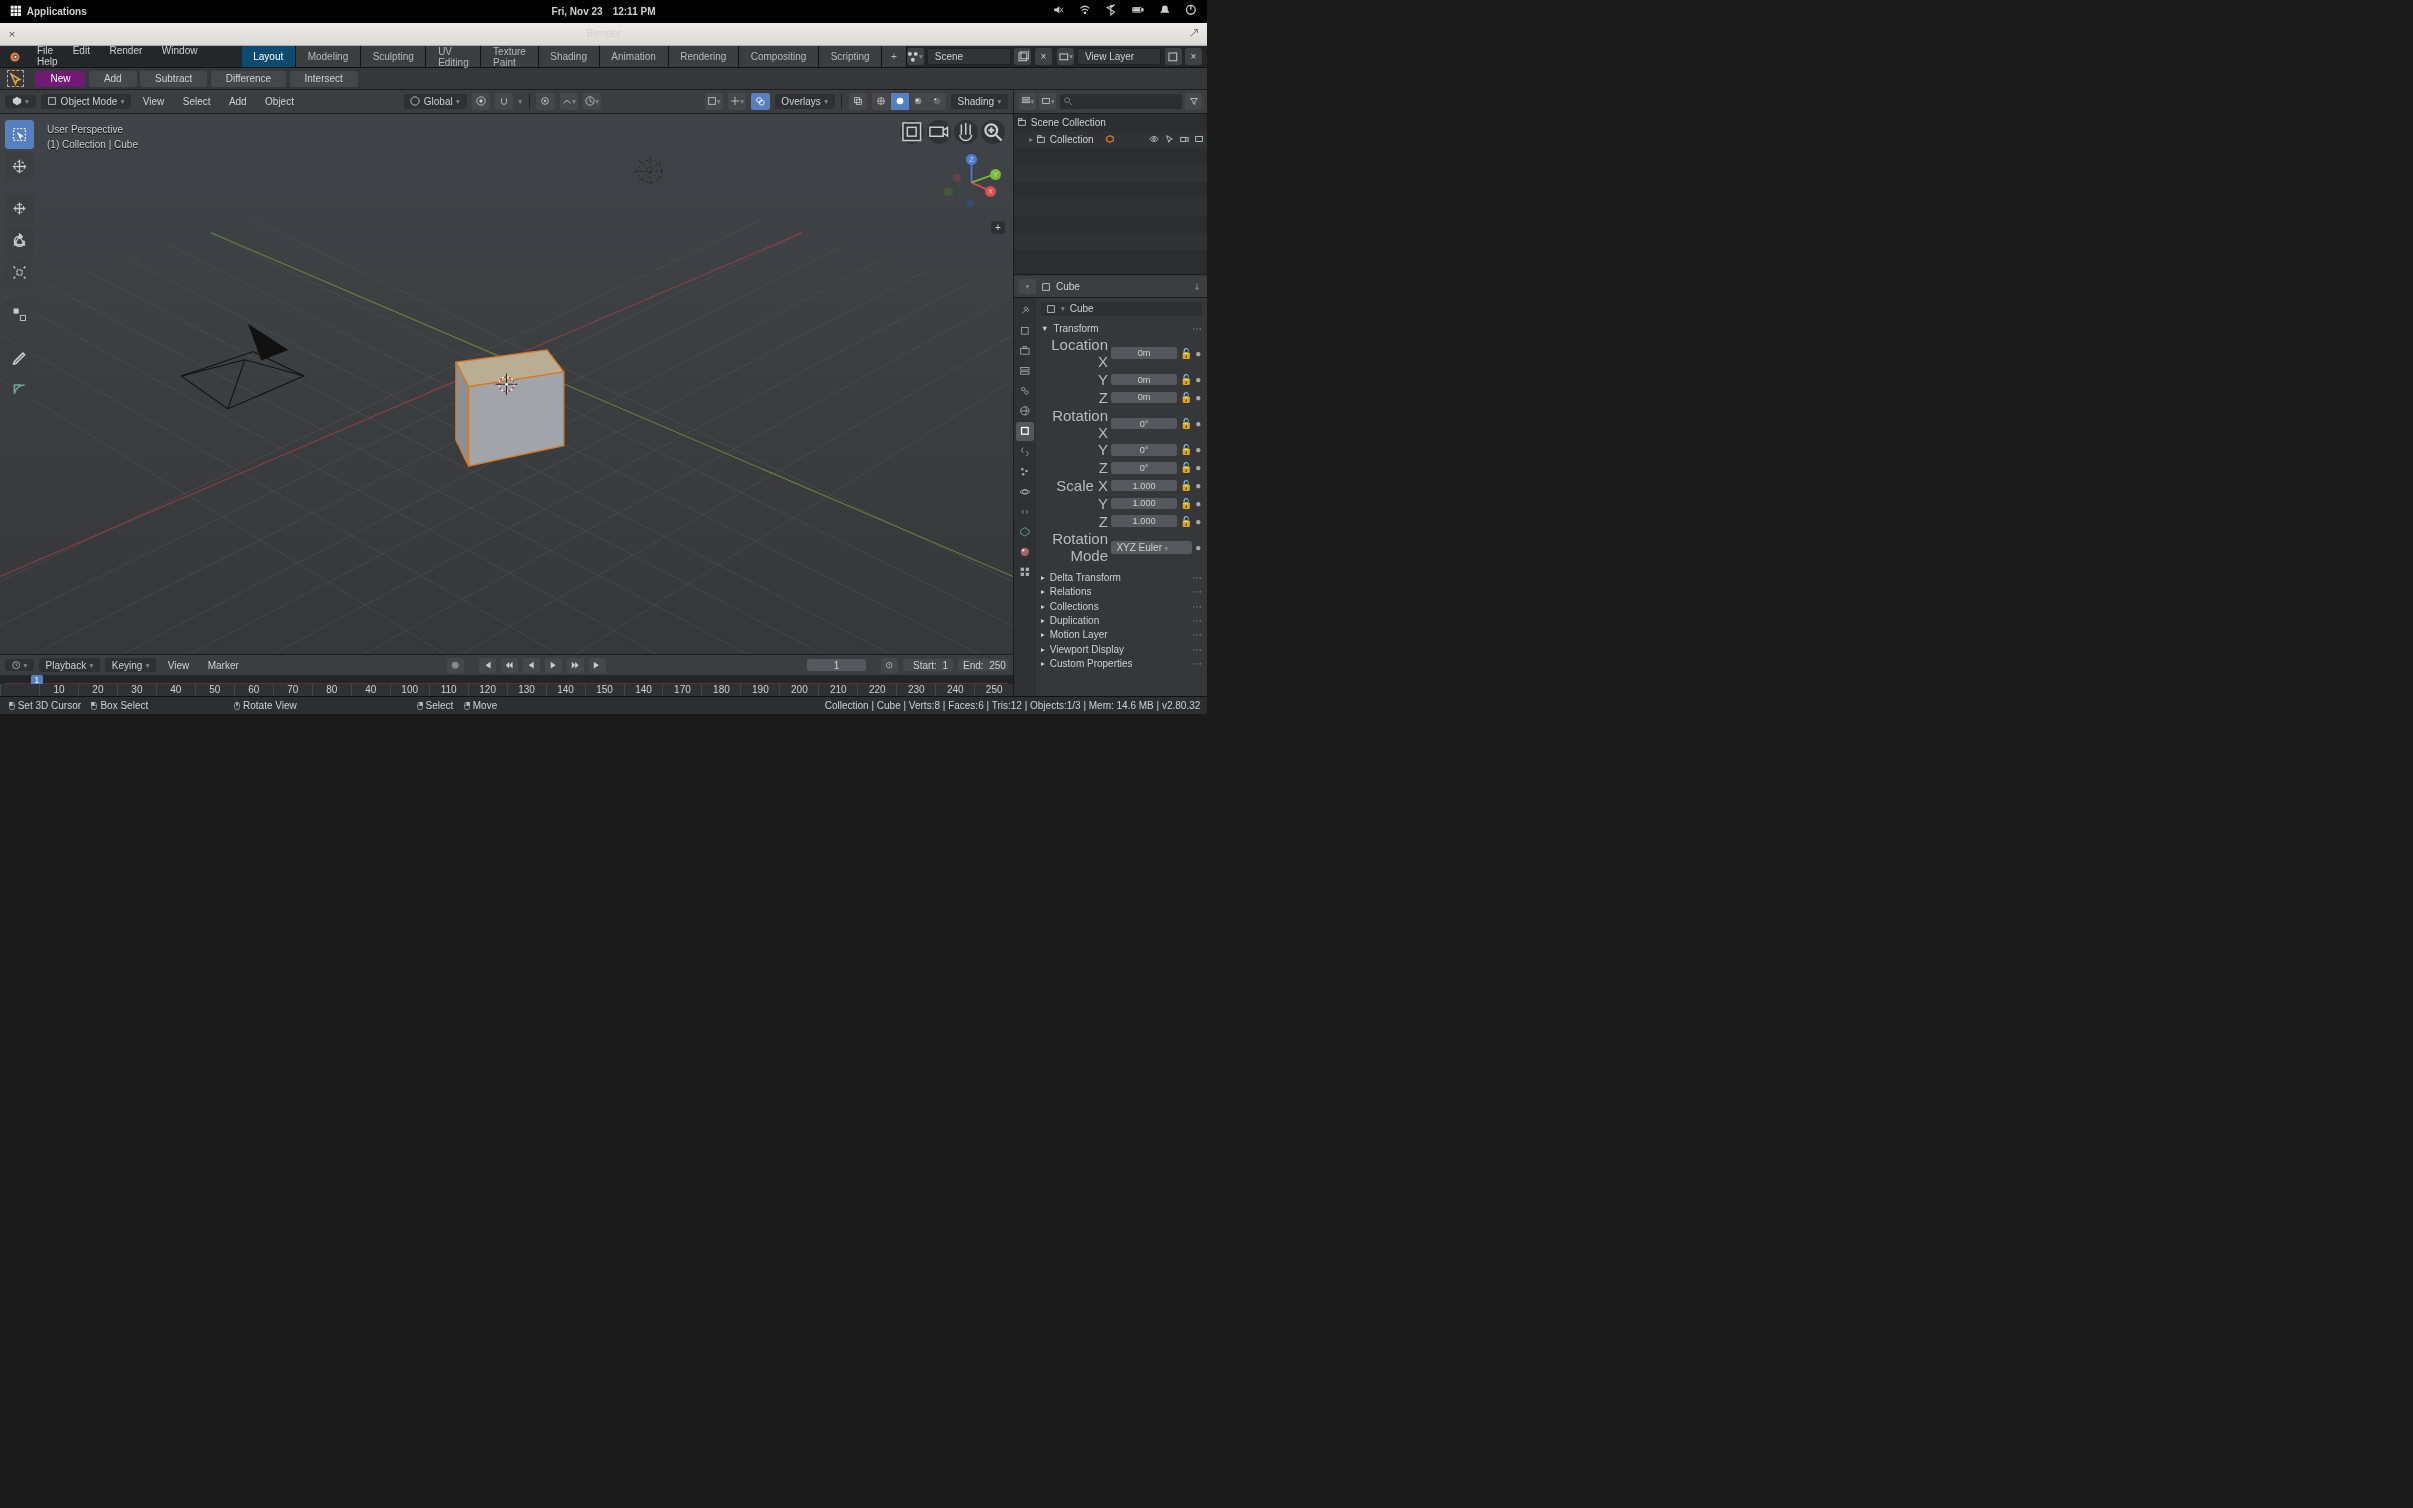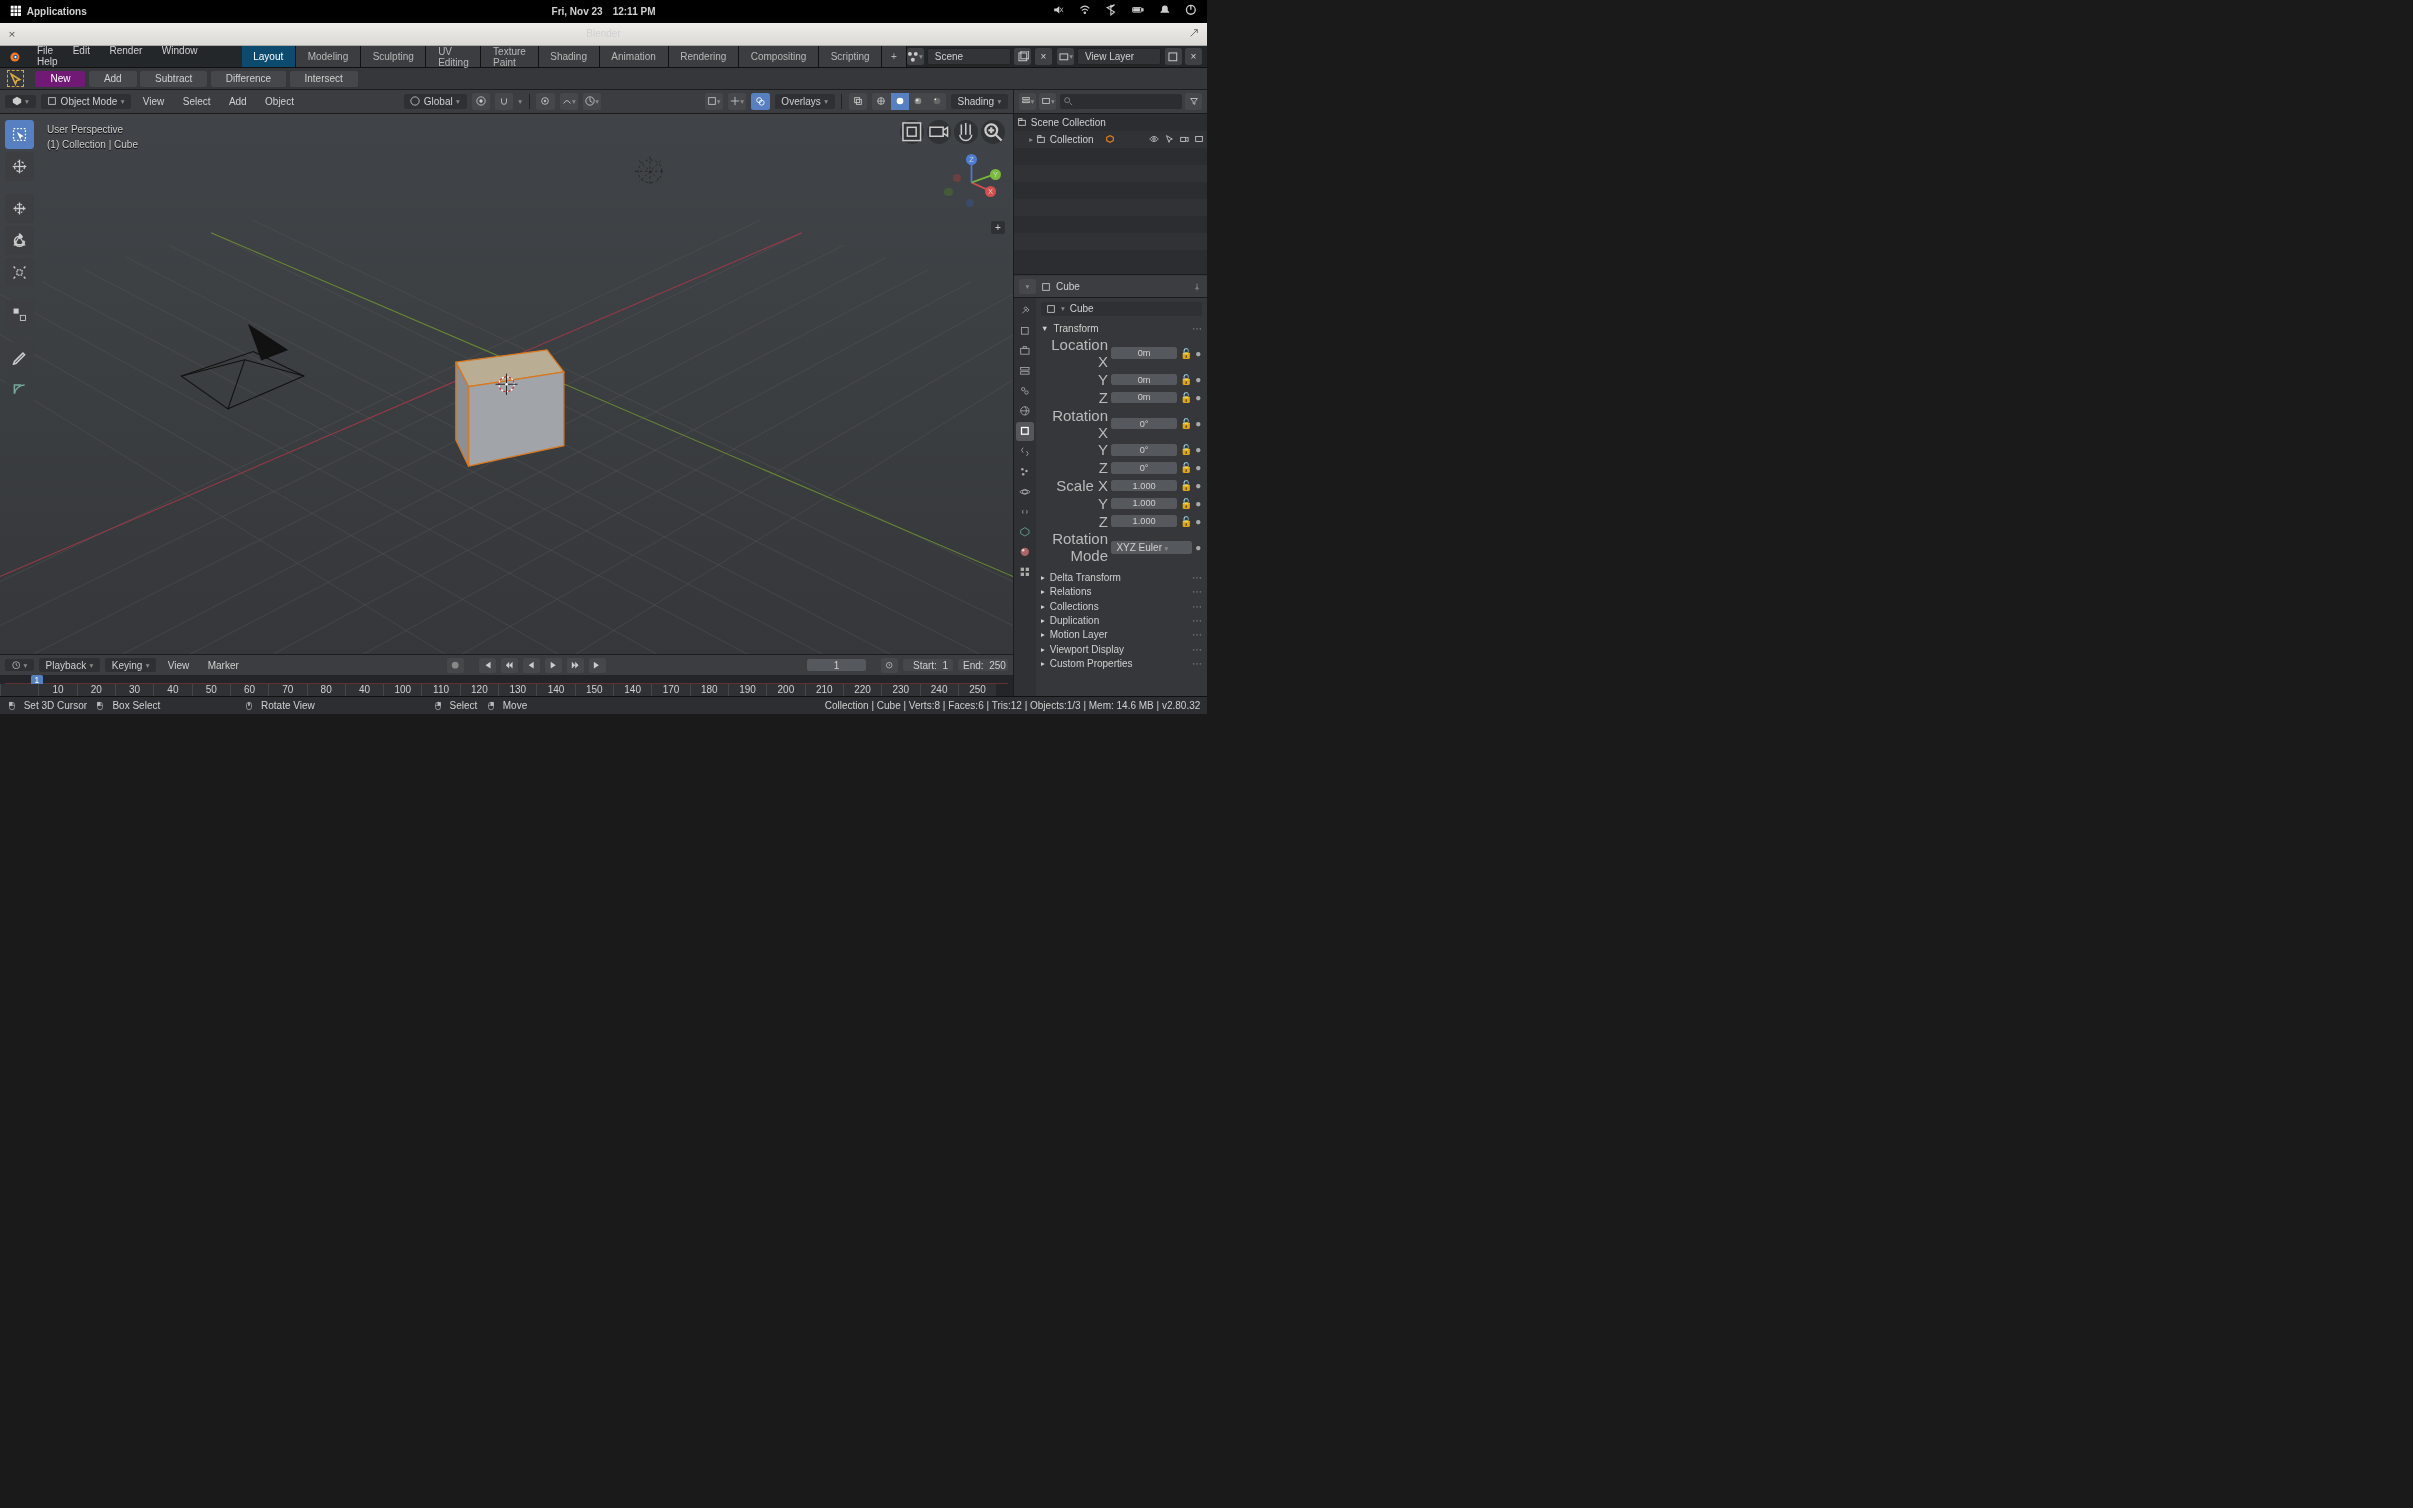--- a/index.html
+++ b/index.html
@@ -105,27 +105,27 @@
 .tl-hdr .dd{background:#2e3033;padding:1.7px 6.7px;border-radius:2.5px;display:flex;align-items:center;gap:3.4px;cursor:pointer;}
 .tl-hdr .txt{padding:1.7px 6.7px;cursor:pointer;}
 .tl-hdr .spacer{flex:1;}
 .tl-hdr .pbtn{width:17px;height:15px;background:#45474a;border-radius:2.5px;display:flex;align-items:center;justify-content:center;cursor:pointer;}
 .tl-hdr .nfield{background:#55595e;width:59px;text-align:center;border-radius:2.5px;padding:0.8px 0;}
 .tl-hdr .efield{background:#45474a;width:50px;text-align:right;border-radius:2.5px;padding:0.8px 5px;}
 .tl-hdr svg{width:8.4px;height:8.4px;}
 .tl-track{flex:1;background:#232528;position:relative;}
 .tl-track .cursor{position:absolute;left:37px;top:0;width:0.8px;height:100%;background:#5680c2;}
 .tl-track .cursor .hd{position:absolute;top:0;left:-5.9px;width:11.7px;height:10px;background:#5680c2;border-radius:1.7px;display:flex;align-items:center;justify-content:center;font-size:8.4px;color:#fff;}
-.tl-track .ruler{position:absolute;bottom:0;left:0;right:17px;height:11.7px;background:#2f3134;display:flex;font-size:8.4px;color:#bbb;letter-spacing:0;}
+.tl-track .ruler{position:absolute;bottom:0;left:0;right:0;height:11.7px;background:#2f3134;display:flex;font-size:8.4px;color:#bbb;letter-spacing:0;}
 .tl-track .ruler span{flex:1;text-align:center;border-left:0.8px solid #44474a;}
 .tl-track .redbar{position:absolute;bottom:11.7px;left:5px;right:5px;height:1.7px;background:#5e3030;}
 
 
 .status{height:18.4px;background:#2c2e31;display:flex;align-items:center;padding:0 6.7px;gap:8.4px;font-size:9.2px;color:#bbb;border-top:0.8px solid #111;}
-.status .grp{display:flex;align-items:center;gap:7px;}
+.status .grp{display:flex;align-items:center;gap:1px;}
 .status .spacer{flex:1;}
 .status svg{width:10px;height:10px;}
 
 .chev{font-size:7.5px;color:#888;}
 </style>
 </head>
 <body>
 
 <div class="gnome-bar">
   <div class="apps">

